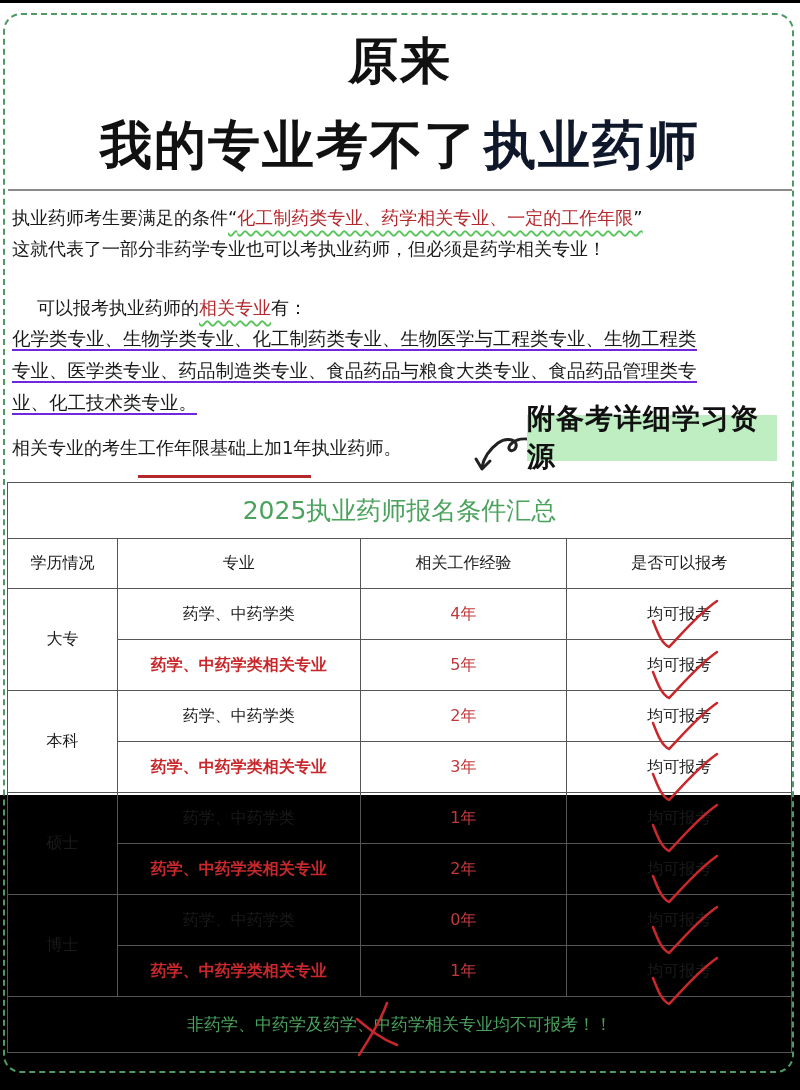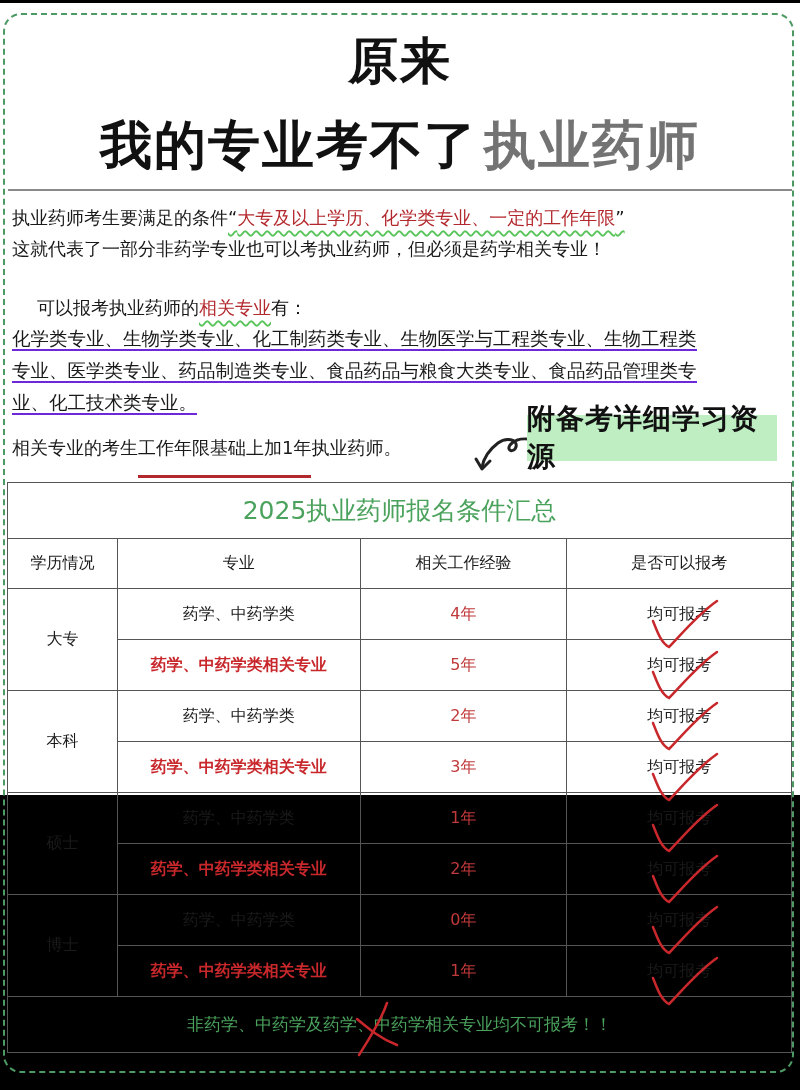--- a/index.html
+++ b/index.html
@@ -15,21 +15,21 @@
   }
   .title1 {
     position: absolute; left: 0; top: 25px; width: 800px; text-align: center;
     font-size: 50px; font-weight: bold; color: #111; letter-spacing: 2px;
     font-family: "DejaVu Sans", sans-serif;
   }
   .title2 {
     position: absolute; left: 0; top: 108px; width: 800px; text-align: center;
     font-size: 52px; font-weight: bold; color: #111; letter-spacing: 2px;
   }
-  .title2 .red { color: #737373; margin-left: 6px; }
+  .title2 .red { color: #0f172a; margin-left: 6px; }
   .hr {
     position: absolute; left: 8px; top: 186px; width: 784px; height: 2px; background: #8a8a8a;
   }
   .para {
     position: absolute; left: 12px; font-size: 18px; color: #1a1a1a; line-height: 30px; white-space: nowrap;
   }
   .redtext { color: #b3282d; }
   .wavy {
     text-decoration: underline wavy #58c45a; text-decoration-thickness: 1.5px; text-underline-offset: 6px;
   }
@@ -69,21 +69,21 @@
 <div class="page">
   <div class="frame"></div>
 
   <div class="title1">原来</div>
   <div class="title2">
     <span>我的专业考不了</span><span class="red">执业药师</span>
   </div>
   <div class="hr"></div>
 
   <div class="para" style="top:200px;">
-    <span>执业药师考生要满足的条件</span><span class="wavy"><span>“</span><span class="redtext">大专及以上学历、化学类专业、一定的工作年限</span><span>”</span></span>
+    <span>执业药师考生要满足的条件</span><span class="wavy"><span>“</span><span class="redtext">化工制药类专业、药学相关专业、一定的工作年限</span><span>”</span></span>
   </div>
   <div class="para" style="top:231px;">这就代表了一部分非药学专业也可以考执业药师，但必须是药学相关专业！</div>
 
   <div class="para" style="top:290px;margin-left:25px;">
     <span>可以报考执业药师的</span><span class="redtext wavy">相关专业</span><span>有：</span>
   </div>
 
   <div class="majors">
     <div><span>化学类专业、生物学类专业、化工制药类专业、生物医学与工程类专业、生物工程类</span></div>
     <div><span>专业、医学类专业、药品制造类专业、食品药品与粮食大类专业、食品药品管理类专</span></div>

